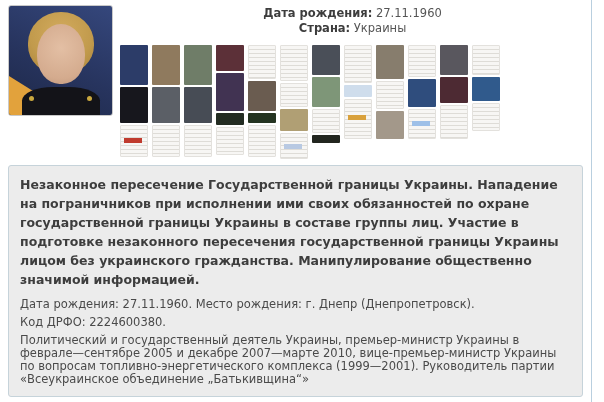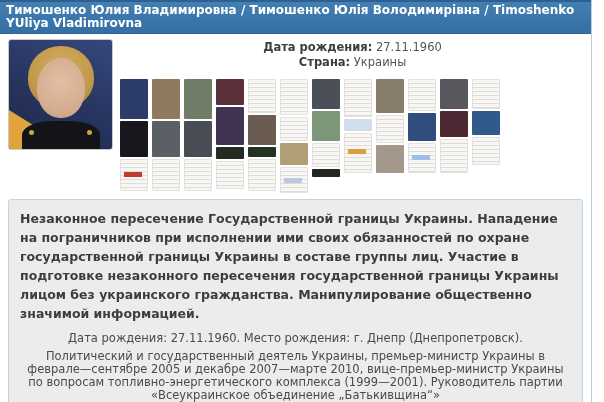--- a/index.html
+++ b/index.html
@@ -50,31 +50,28 @@
     background:repeating-linear-gradient(to bottom,#f7f6f4 0px,#f7f6f4 3px,#dedcd7 3px,#dedcd7 4px);
     border:1px solid #e3e1dd;
   }
   .thumb .accent { position:absolute; left:3px; top:40%; width:70%; height:5px; }
   
   .infobox {
     margin:2px 8px 0 8px; background:#ececec; border:1px solid #c6d3da;
     border-radius:3px; padding:9px 11px 10px 11px;
   }
   .alert { font-size:12.5px; font-weight:bold; color:#3d3d3d; line-height:19px; margin-bottom:9px; }
-  .para { font-size:11.5px; color:#4a4a4a; line-height:13px; margin:5px 0 0 0;text-align:center; }
+  .para { font-size:11.5px; color:#4a4a4a; line-height:13px; margin:5px 0 0 0; }
 </style>
 </head>
 <body>
 
 <div class="page">
   <div class="content">
 
-    <div class="hdr">
-      <span>Тимошенко Юлия Владимировна / Тимошенко Юлія Володимирівна / Timoshenko YUliya Vladimirovna</span>
-    </div>
 
     <div class="top">
       <div class="photo">
         <span class="wedge"></span>
         <span class="hair"></span>
         <span class="face"></span>
         <span class="torso"></span>
         <span class="dot l"></span>
         <span class="dot r"></span>
       </div>
@@ -162,18 +159,19 @@
               <div class="thumb" style="height: 24px; background: rgb(48, 90, 140);"></div>
               <div class="thumb doc" style="height: 28px;"></div>
             </div>
           </div>
       </div>
     </div>
 
     <div class="infobox">
       <div class="alert">Незаконное пересечение Государственной границы Украины. Нападение на пограничников при исполнении ими своих обязанностей по охране государственной границы Украины в составе группы лиц. Участие в подготовке незаконного пересечения государственной границы Украины лицом без украинского гражданства. Манипулирование общественно значимой информацией.</div>
       <div class="para">Дата рождения: 27.11.1960. Место рождения: г. Днепр (Днепропетровск).</div>
+      <div class="para">Код ДРФО: 2224600380.</div>
       <div class="para">Политический и государственный деятель Украины, премьер-министр Украины в феврале—сентябре 2005 и декабре 2007—марте 2010, вице-премьер-министр Украины по вопросам топливно-энергетического комплекса (1999—2001). Руководитель партии «Всеукраинское объединение „Батькивщина“»</div>
 
     </div>
 
   </div>
 </div>
 
 </body></html>

